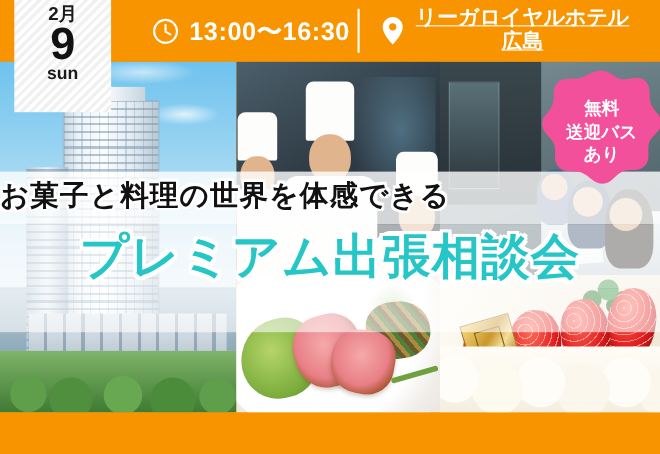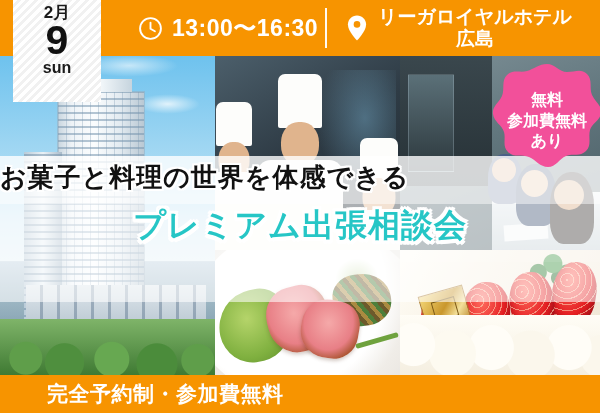--- a/index.html
+++ b/index.html
@@ -20,21 +20,21 @@
     display:flex;align-items:center;gap:9px;
     color:#fff;font-size:23px;font-weight:bold;letter-spacing:.5px;
     white-space:nowrap;
   }
   .hdr-divider{
     position:absolute;left:325px;top:8px;width:2px;height:40px;background:#fff;
     opacity:.95;
   }
   .hdr-place{
     position:absolute;left:345px;top:0;height:56px;
-    display:flex;align-items:center;gap:9px;color:#fff;
+    display:flex;align-items:center;gap:9px;color:#fff;text-decoration:underline;
   }
   .hdr-place-lines{
     display:flex;flex-direction:column;align-items:center;justify-content:center;
     font-size:19px;font-weight:bold;line-height:1.14;white-space:nowrap;
   }
   .ico{display:block;flex:0 0 auto;}
 
   
   .datebox{
     position:absolute;left:13px;top:0;width:88px;height:102px;z-index:50;
@@ -213,21 +213,21 @@
   
   .sub{
     position:absolute;left:0;top:160px;width:600px;z-index:30;
     font-size:26px;font-weight:bold;color:#111;letter-spacing:1px;white-space:nowrap;
     text-shadow:
       2px 0 0 #fff,-2px 0 0 #fff,0 2px 0 #fff,0 -2px 0 #fff,
       2px 2px 0 #fff,-2px 2px 0 #fff,2px -2px 0 #fff,-2px -2px 0 #fff;
   }
   .ttl{
     position:absolute;left:0;top:204px;width:600px;text-align:center;z-index:30;
-    font-size:32px;font-weight:bold;color:#26c6c6;letter-spacing:1px;white-space:nowrap;
+    font-size:44px;font-weight:bold;color:#26c6c6;letter-spacing:1px;white-space:nowrap;
     text-shadow:
       3px 0 0 #fff,-3px 0 0 #fff,0 3px 0 #fff,0 -3px 0 #fff,
       3px 3px 0 #fff,-3px 3px 0 #fff,3px -3px 0 #fff,-3px -3px 0 #fff,
       2px 4px 0 #fff,-2px 4px 0 #fff;
   }
   .inline{
     position:absolute;left:0;top:262px;width:600px;text-align:center;z-index:30;
     white-space:nowrap;
     text-shadow:
       2px 0 0 #fff,-2px 0 0 #fff,0 2px 0 #fff,0 -2px 0 #fff,
@@ -354,21 +354,21 @@
         C64 2 68 10 76 10 C84 10 90 6 96 12 C102 18 98 26 101 33
         C104 40 111 43 110 51 C109 59 101 61 99 68
         C97 75 101 83 95 89 C89 95 82 91 75 94
         C68 97 65 105 57 105 C49 105 45 98 38 95
         C31 92 23 96 17 90 C11 84 15 77 13 70
         C11 63 3 60 2 52 C1 44 8 41 11 34
         C14 27 10 19 16 13 C22 7 29 11 36 9 C43 7 48 2 56 2 Z"></path>
     </svg>
     <div class="burst-txt">
       <span>無料</span>
-      <span>参加費無料</span>
+      <span>送迎バス</span>
       <span>あり</span>
     </div>
   </div>
 
   <div class="header">
     <div class="hdr-time">
       <svg class="ico" width="25" height="25" viewBox="0 0 24 24">
         <circle cx="12" cy="12" r="10" fill="none" stroke="#fff" stroke-width="1.8"></circle>
         <path d="M12 6.3 V12.3 L16.2 14.6" fill="none" stroke="#fff" stroke-width="1.8" stroke-linecap="round"></path>
       </svg>
@@ -389,16 +389,15 @@
     </div>
   </div>
 
   <div class="datebox">
     <span class="date-month">2月</span>
     <span class="date-day">9</span>
     <span class="date-dow">sun</span>
   </div>
 
   <div class="footer">
-    <span class="ft-left">完全予約制・参加費無料</span>
   </div>
 
 </div>
 
 </body></html>

